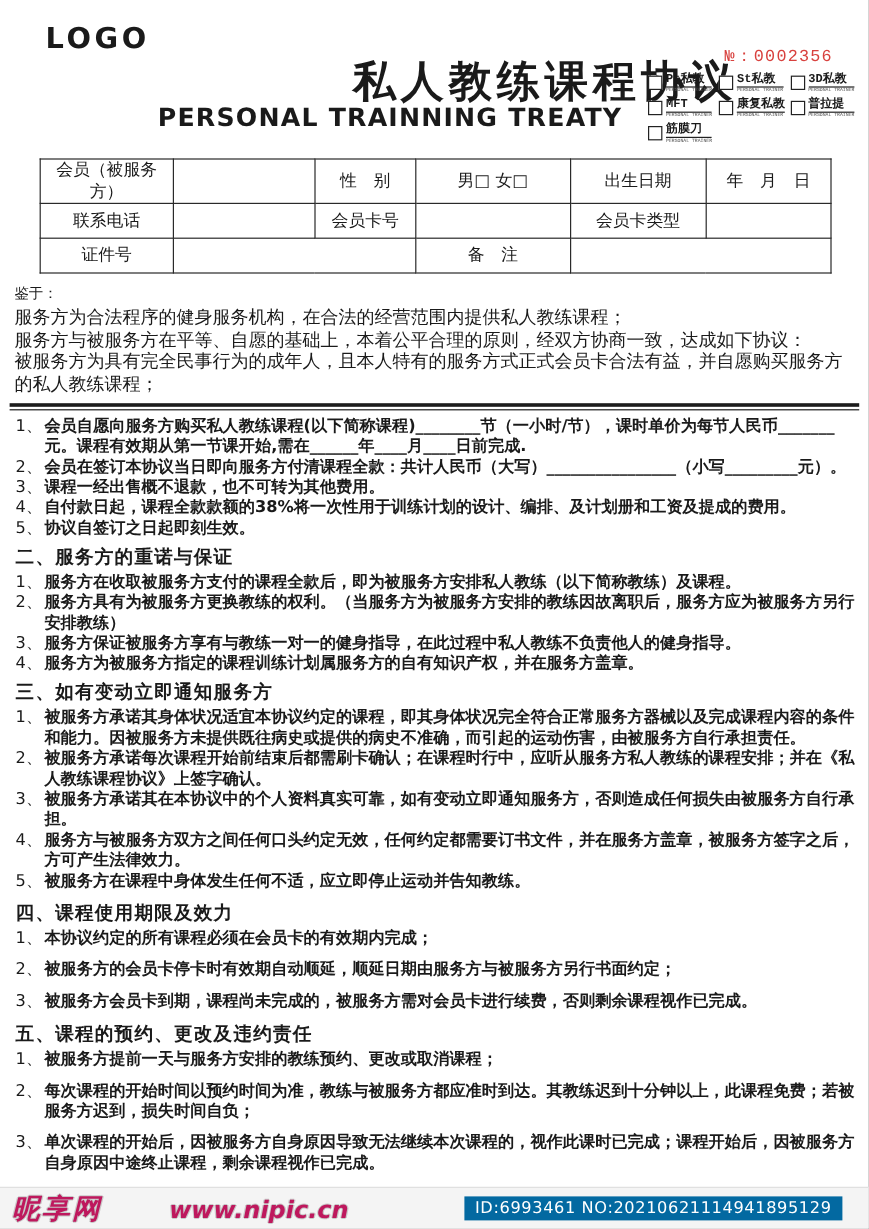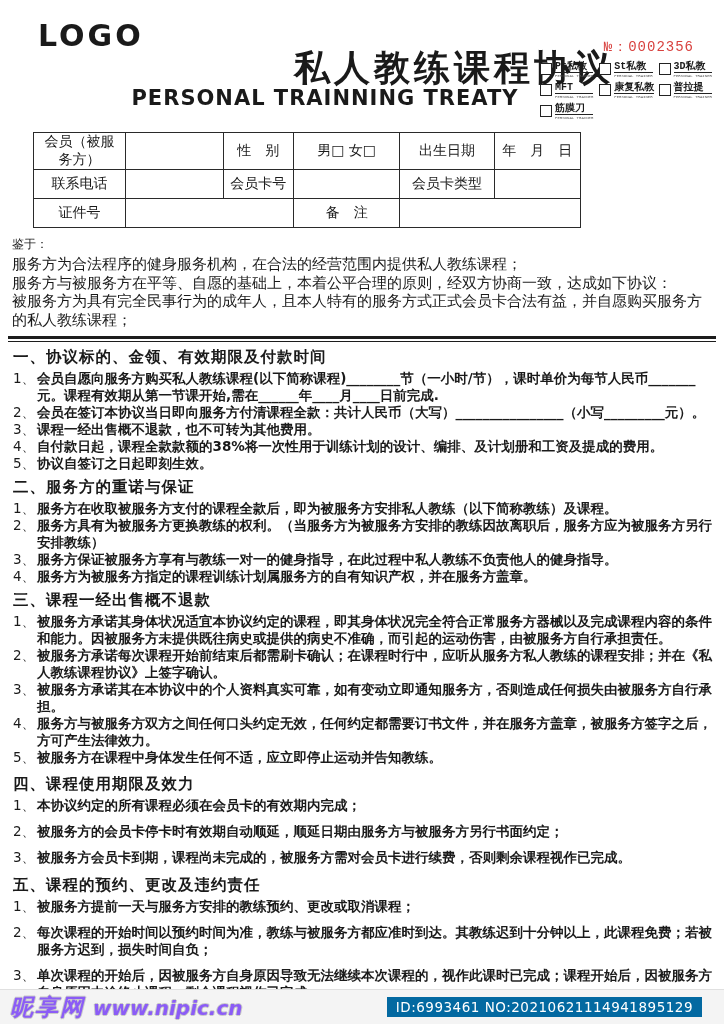--- a/index.html
+++ b/index.html
@@ -3,37 +3,37 @@
 <meta charset="utf-8">
 <style>
   html,body{margin:0;padding:0;background:#888;}
   .page{
     position:relative;width:724px;height:1024px;margin:0 auto;
     background:#fff;overflow:hidden;color:#1a1a1a;
     font-family:"DejaVu Sans","Liberation Sans",sans-serif;
   }
   
   .header{position:relative;height:130px;}
-  .logo{position:absolute;left:38px;top:18px;font-size:30px;font-weight:bold;letter-spacing:3px;}
+  .logo{position:absolute;left:38px;top:18px;font-size:24px;font-weight:bold;letter-spacing:3px;}
   .serial{position:absolute;right:30px;top:38px;font-size:14px;color:#d8413e;
           font-family:Liberation Mono, monospace;letter-spacing:1px;}
   .title{position:absolute;left:0;right:110px;top:44px;text-align:right;
          font-size:36px;font-weight:bold;letter-spacing:4px;}
   .subtitle{position:absolute;left:0;right:110px;top:86px;text-align:center;
             font-size:21px;font-weight:bold;letter-spacing:1px;padding-left:36px;}
   .options{position:absolute;right:6px;top:62px;width:178px;
            display:flex;flex-wrap:wrap;row-gap:5px;font-family:Liberation Mono, monospace;}
   .option{display:flex;align-items:flex-start;width:33.3%;min-width:55px;}
   .option:nth-child(3n){width:33.3%;}
   .cb{flex:0 0 10px;height:10px;border:1.5px solid #222;margin:1px 3px 0 0;background:#fff;}
   .opt-wrap{display:flex;flex-direction:column;line-height:1;}
   .opt-label{font-size:10px;font-weight:bold;border-bottom:1.5px solid #222;white-space:nowrap;}
   .opt-sub{font-size:4px;color:#555;margin-top:1px;white-space:nowrap;}
   
-  table.member{border-collapse:collapse;margin:2px 31px 0 33px;width:548px;table-layout:fixed;}
+  table.member{border-collapse:collapse;margin:2px 31px 0 33px;width:660px;table-layout:fixed;}
   table.member td{border:1.5px solid #2a2a2a;height:28px;font-size:14px;
                   text-align:center;padding:0 4px;}
   
   .preamble{margin:8px 10px 0 12px;}
   .preamble-heading{font-size:12px;margin-bottom:2px;}
   .preamble-line{font-size:15px;line-height:18.5px;}
   .double-rule{margin:7px 8px 5px 8px;height:2px;
                border-top:3px solid #1c1c1c;border-bottom:1px solid #1c1c1c;}
   
   .sections{margin:0 8px 0 13px;}
@@ -44,21 +44,21 @@
   .section.spaced .section-title{margin-top:8px;}
   .section.spaced .clause{margin-bottom:9px;}
   
   .signature{display:flex;margin:16px 0 0 12px;font-size:14.5px;}
   .sig-col{width:352px;}
   .sig-line{margin-bottom:9px;}
   
   .wm-bar{position:absolute;left:0;right:0;bottom:0;height:34px;background:#f4f4f4;
           border-top:1px solid #e0e0e0;display:flex;align-items:center;}
   .wm-left{display:flex;align-items:baseline;margin-left:10px;font-style:italic;font-weight:bold;
-           color:#8b5cf6;text-shadow:-1px 0 #c9c9c9,1px 0 #c9c9c9,0 -1px #c9c9c9,0 1px #c9c9c9;}
+           color:#be185d;text-shadow:-1px 0 #c9c9c9,1px 0 #c9c9c9,0 -1px #c9c9c9,0 1px #c9c9c9;gap:48px;}
   .wm-name{font-size:23px;letter-spacing:2px;}
   .wm-url{font-size:20px;margin-left:8px;}
   .wm-badge{position:absolute;right:22px;top:7px;background:#0369a1;color:#fff;
             font-size:13.5px;padding:2px 9px;letter-spacing:0.5px;}
 </style>
 </head>
 <body>
 
 <div class="page">
 
@@ -172,21 +172,20 @@
 
       <div class="preamble-line">被服务方为具有完全民事行为的成年人，且本人特有的服务方式正式会员卡合法有益，并自愿购买服务方的私人教练课程；</div>
 
   </div>
 
   <div class="double-rule"></div>
 
   <div class="sections">
 
     <div class="section">
-      <div class="section-title">一、协议标的、金领、有效期限及付款时间</div>
 
         <div class="clause">
           <span class="clause-num">1、</span>
           <span class="clause-body">会员自愿向服务方购买私人教练课程(以下简称课程)________节（一小时/节），课时单价为每节人民币_______元。课程有效期从第一节课开始,需在______年____月____日前完成.</span>
         </div>
 
         <div class="clause">
           <span class="clause-num">2、</span>
           <span class="clause-body">会员在签订本协议当日即向服务方付清课程全款：共计人民币（大写）________________（小写_________元）。</span>
         </div>
@@ -227,21 +226,21 @@
         </div>
 
         <div class="clause">
           <span class="clause-num">4、</span>
           <span class="clause-body">服务方为被服务方指定的课程训练计划属服务方的自有知识产权，并在服务方盖章。</span>
         </div>
 
     </div>
 
     <div class="section">
-      <div class="section-title">三、课程一经出售概不退款</div>
+      <div class="section-title">三、如有变动立即通知服务方</div>
 
         <div class="clause">
           <span class="clause-num">1、</span>
           <span class="clause-body">被服务方承诺其身体状况适宜本协议约定的课程，即其身体状况完全符合正常服务方器械以及完成课程内容的条件和能力。因被服务方未提供既往病史或提供的病史不准确，而引起的运动伤害，由被服务方自行承担责任。</span>
         </div>
 
         <div class="clause">
           <span class="clause-num">2、</span>
           <span class="clause-body">被服务方承诺每次课程开始前结束后都需刷卡确认；在课程时行中，应听从服务方私人教练的课程安排；并在《私人教练课程协议》上签字确认。</span>
         </div>

